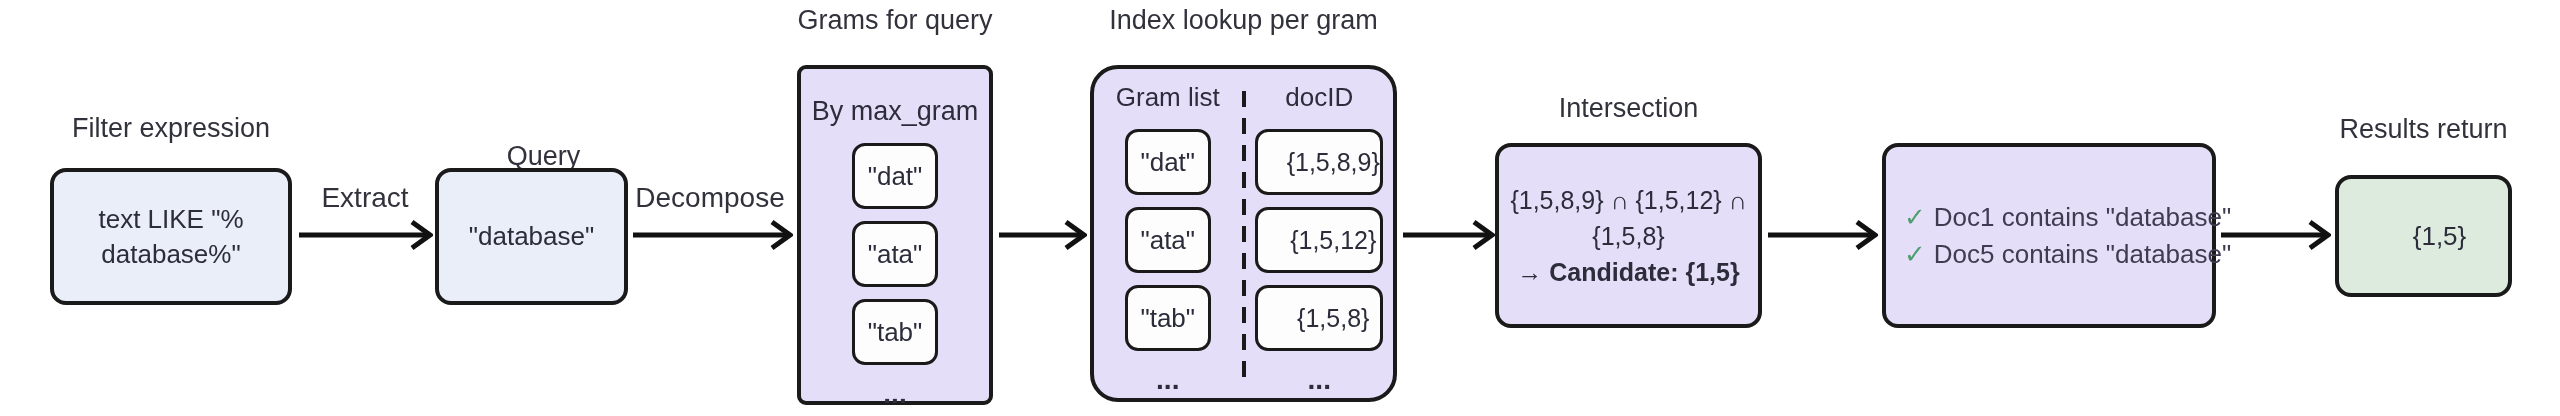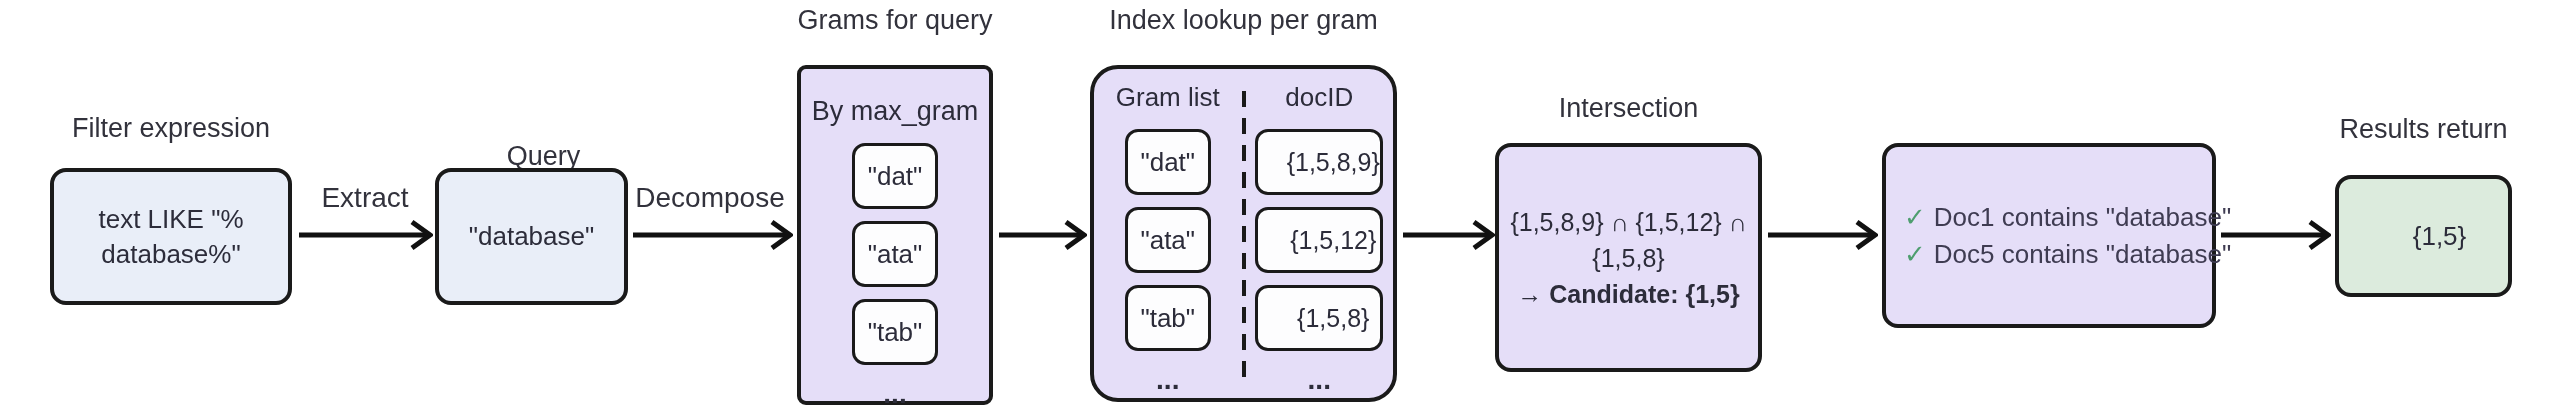--- a/index.html
+++ b/index.html
@@ -66,21 +66,21 @@
   .index-box { left: 1090px; top: 65px; width: 307px; height: 337px; border-radius: 28px;
     display: flex; flex-direction: row; align-items: stretch; }
   .index-col { flex: 1; display: flex; flex-direction: column; align-items: center; padding-top: 10px; }
   .index-divider {
     width: 4px; flex: none; margin: 22px 0 16px 0;
     background: repeating-linear-gradient(180deg, #1a1a1a 0 16px, transparent 16px 27px);
   }
   .chip.wide { width: 128px; font-size: 25px; padding-left: 28px; }
 
   
-  .intersection-box { left: 1495px; top: 143px; width: 267px; height: 229px;
+  .intersection-box { left: 1495px; top: 143px; width: 267px; height: 185px;
     display: flex; flex-direction: column; align-items: center; justify-content: center;
     font-size: 25px; line-height: 36px; text-align: center; }
   .intersection-box .result-line strong { font-weight: bold; }
 
   
   .verification-box { left: 1882px; top: 143px; width: 334px; height: 185px;
     display: flex; flex-direction: column; justify-content: center;
     padding-left: 18px; font-size: 26px; line-height: 37px; color: #3f3c52; }
   .check-row { white-space: nowrap; }
   .check-mark { color: #4e9e6f; margin-right: 8px; }

